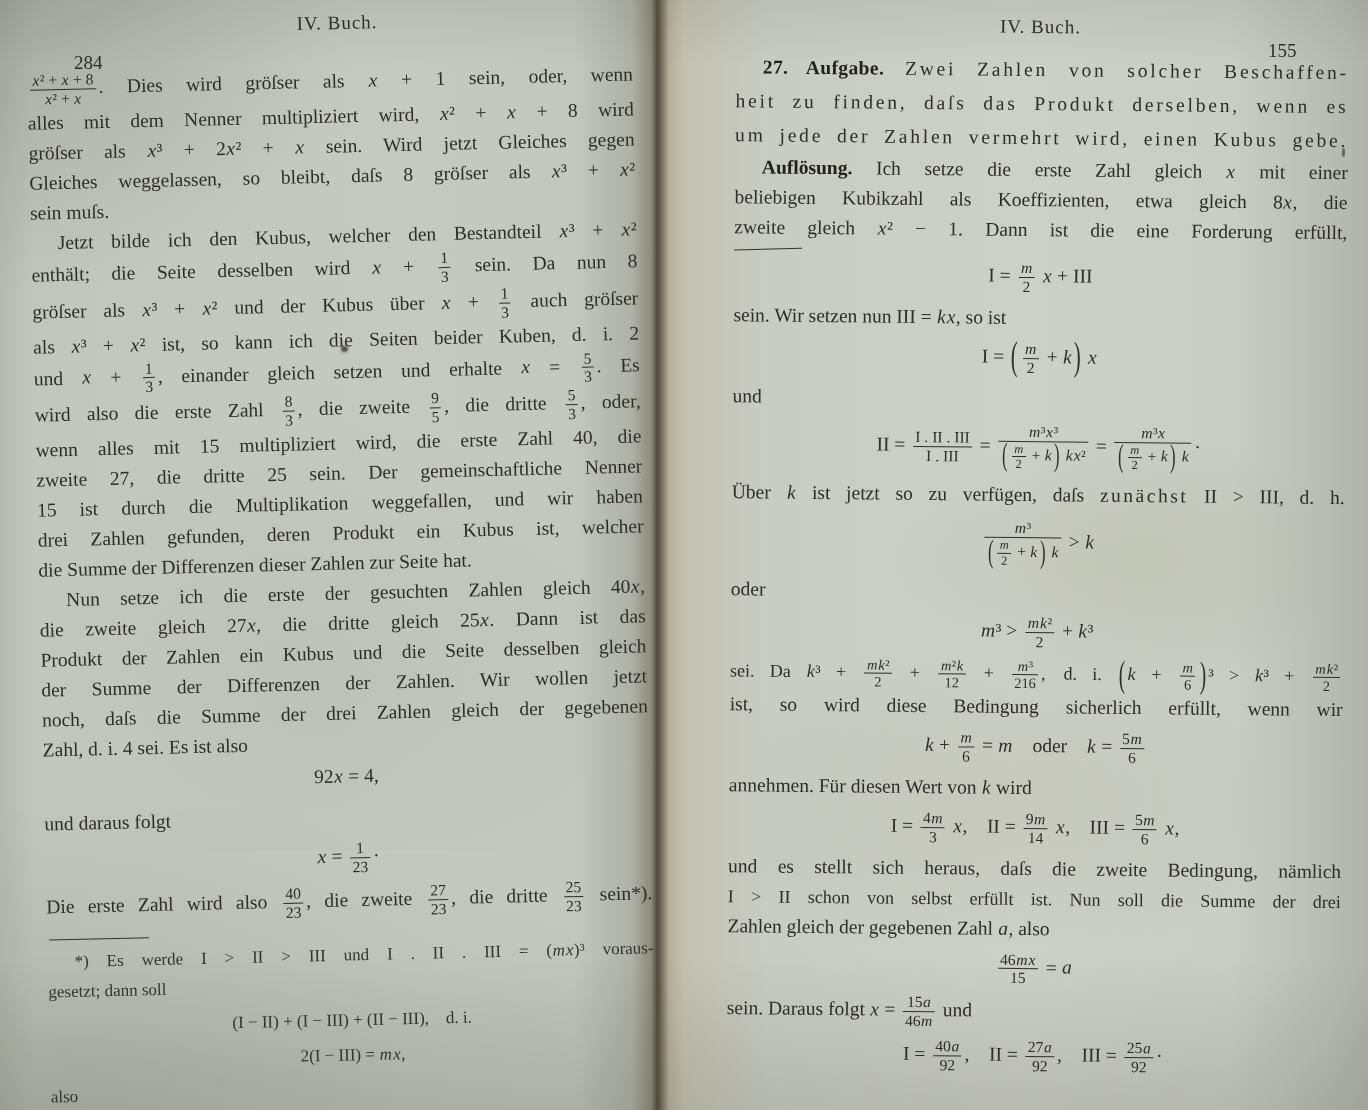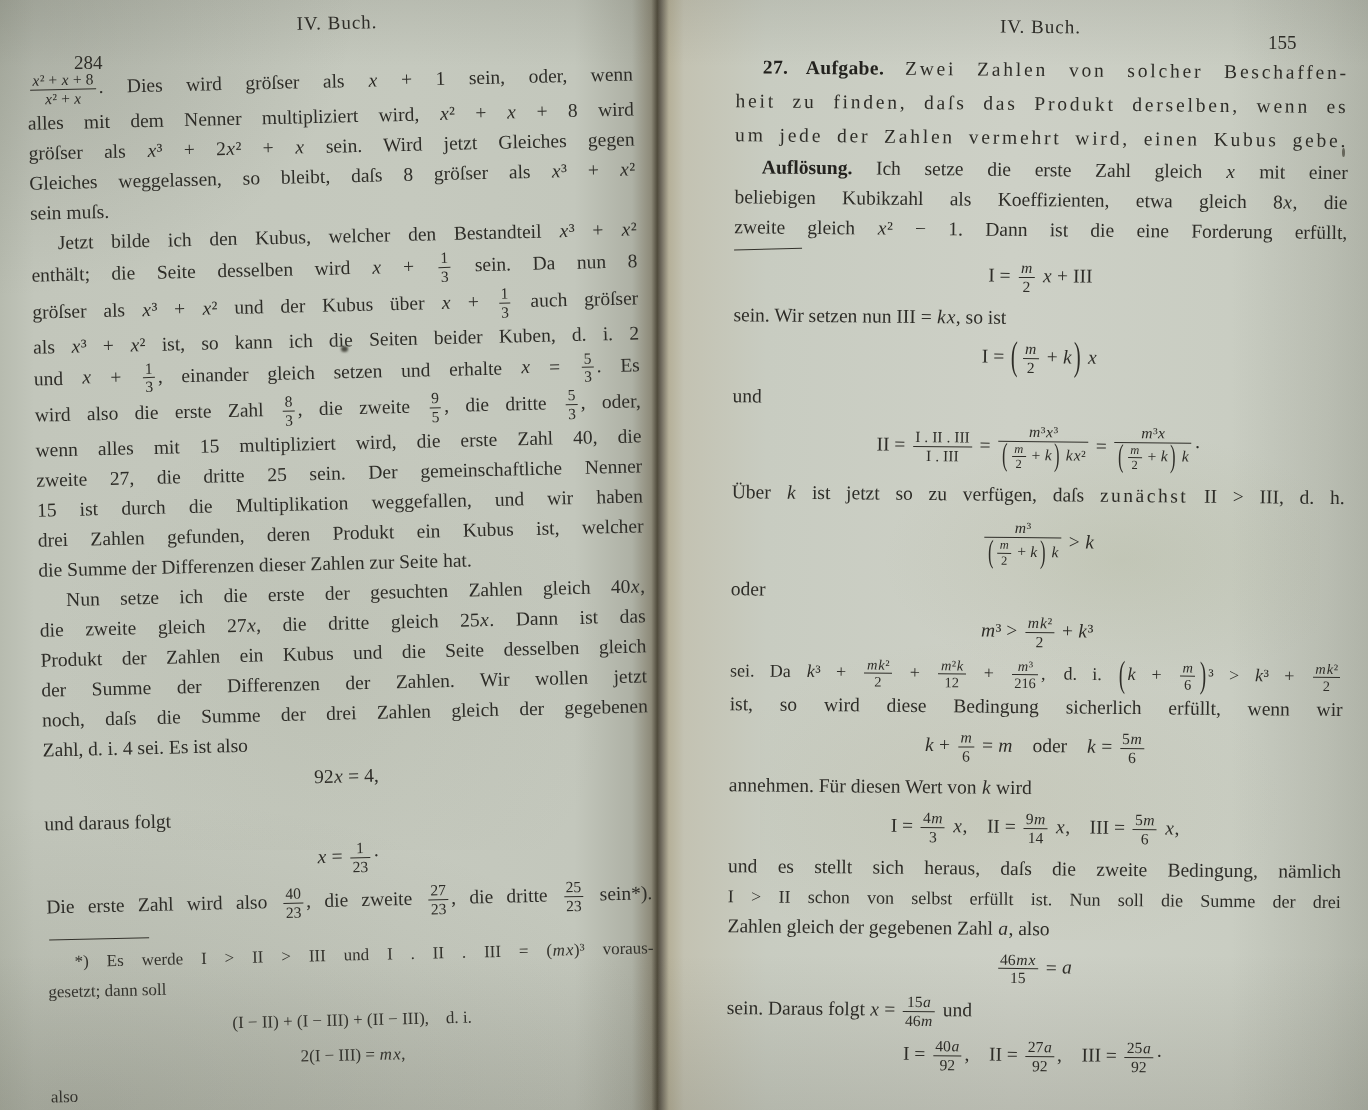--- a/index.html
+++ b/index.html
@@ -71,21 +71,21 @@
   <div class="shade" id="st-1"></div>
   <div class="shade" id="st-2"></div>
   <div class="shade" id="st-3"></div>
   <div class="smudge" id="sm-1"></div>
   <div class="smudge" id="sm-2"></div>
 
   <div class="runhead" style="left:34px;top:12px;width:606px;text-align:center;transform:rotate(-1.2deg);">IV. Buch.</div>
   <div class="pagenum" style="left:74px;top:52px;">284</div>
 
   <div class="runhead" style="left:734px;top:16px;width:613px;text-align:center;transform:rotate(0.6deg);">IV. Buch.</div>
-  <div class="pagenum" style="left:1268px;top:32px;text-align:right;">155</div>
+  <div class="pagenum" style="left:1268px;top:40px;text-align:right;">155</div>
 
   <div class="textcol" id="left-col">
       <div class="line  a-j"><span class="frac"><span class="fn"><i class="v">x</i>² + <i class="v">x</i> + 8</span><span class="fd"><i class="v">x</i>² + <i class="v">x</i></span></span>. Dies wird gröſser als <i class="v">x</i> + 1 sein, oder, wenn</div>
       <div class="line  a-j">alles mit dem Nenner multipliziert wird, <i class="v">x</i>² + <i class="v">x</i> + 8 wird</div>
       <div class="line  a-j">gröſser als <i class="v">x</i>³ + 2<i class="v">x</i>² + <i class="v">x</i> sein. Wird jetzt Gleiches gegen</div>
       <div class="line  a-j">Gleiches weggelassen, so bleibt, daſs 8 gröſser als <i class="v">x</i>³ + <i class="v">x</i>²</div>
       <div class="line  a-l">sein muſs.</div>
       <div class="line ind a-j">Jetzt bilde ich den Kubus, welcher den Bestandteil <i class="v">x</i>³ + <i class="v">x</i>²</div>
       <div class="line  a-j">enthält; die Seite desselben wird <i class="v">x</i> + <span class="frac"><span class="fn">1</span><span class="fd">3</span></span> sein. Da nun 8</div>
       <div class="line  a-j">gröſser als <i class="v">x</i>³ + <i class="v">x</i>² und der Kubus über <i class="v">x</i> + <span class="frac"><span class="fn">1</span><span class="fd">3</span></span> auch gröſser</div>

